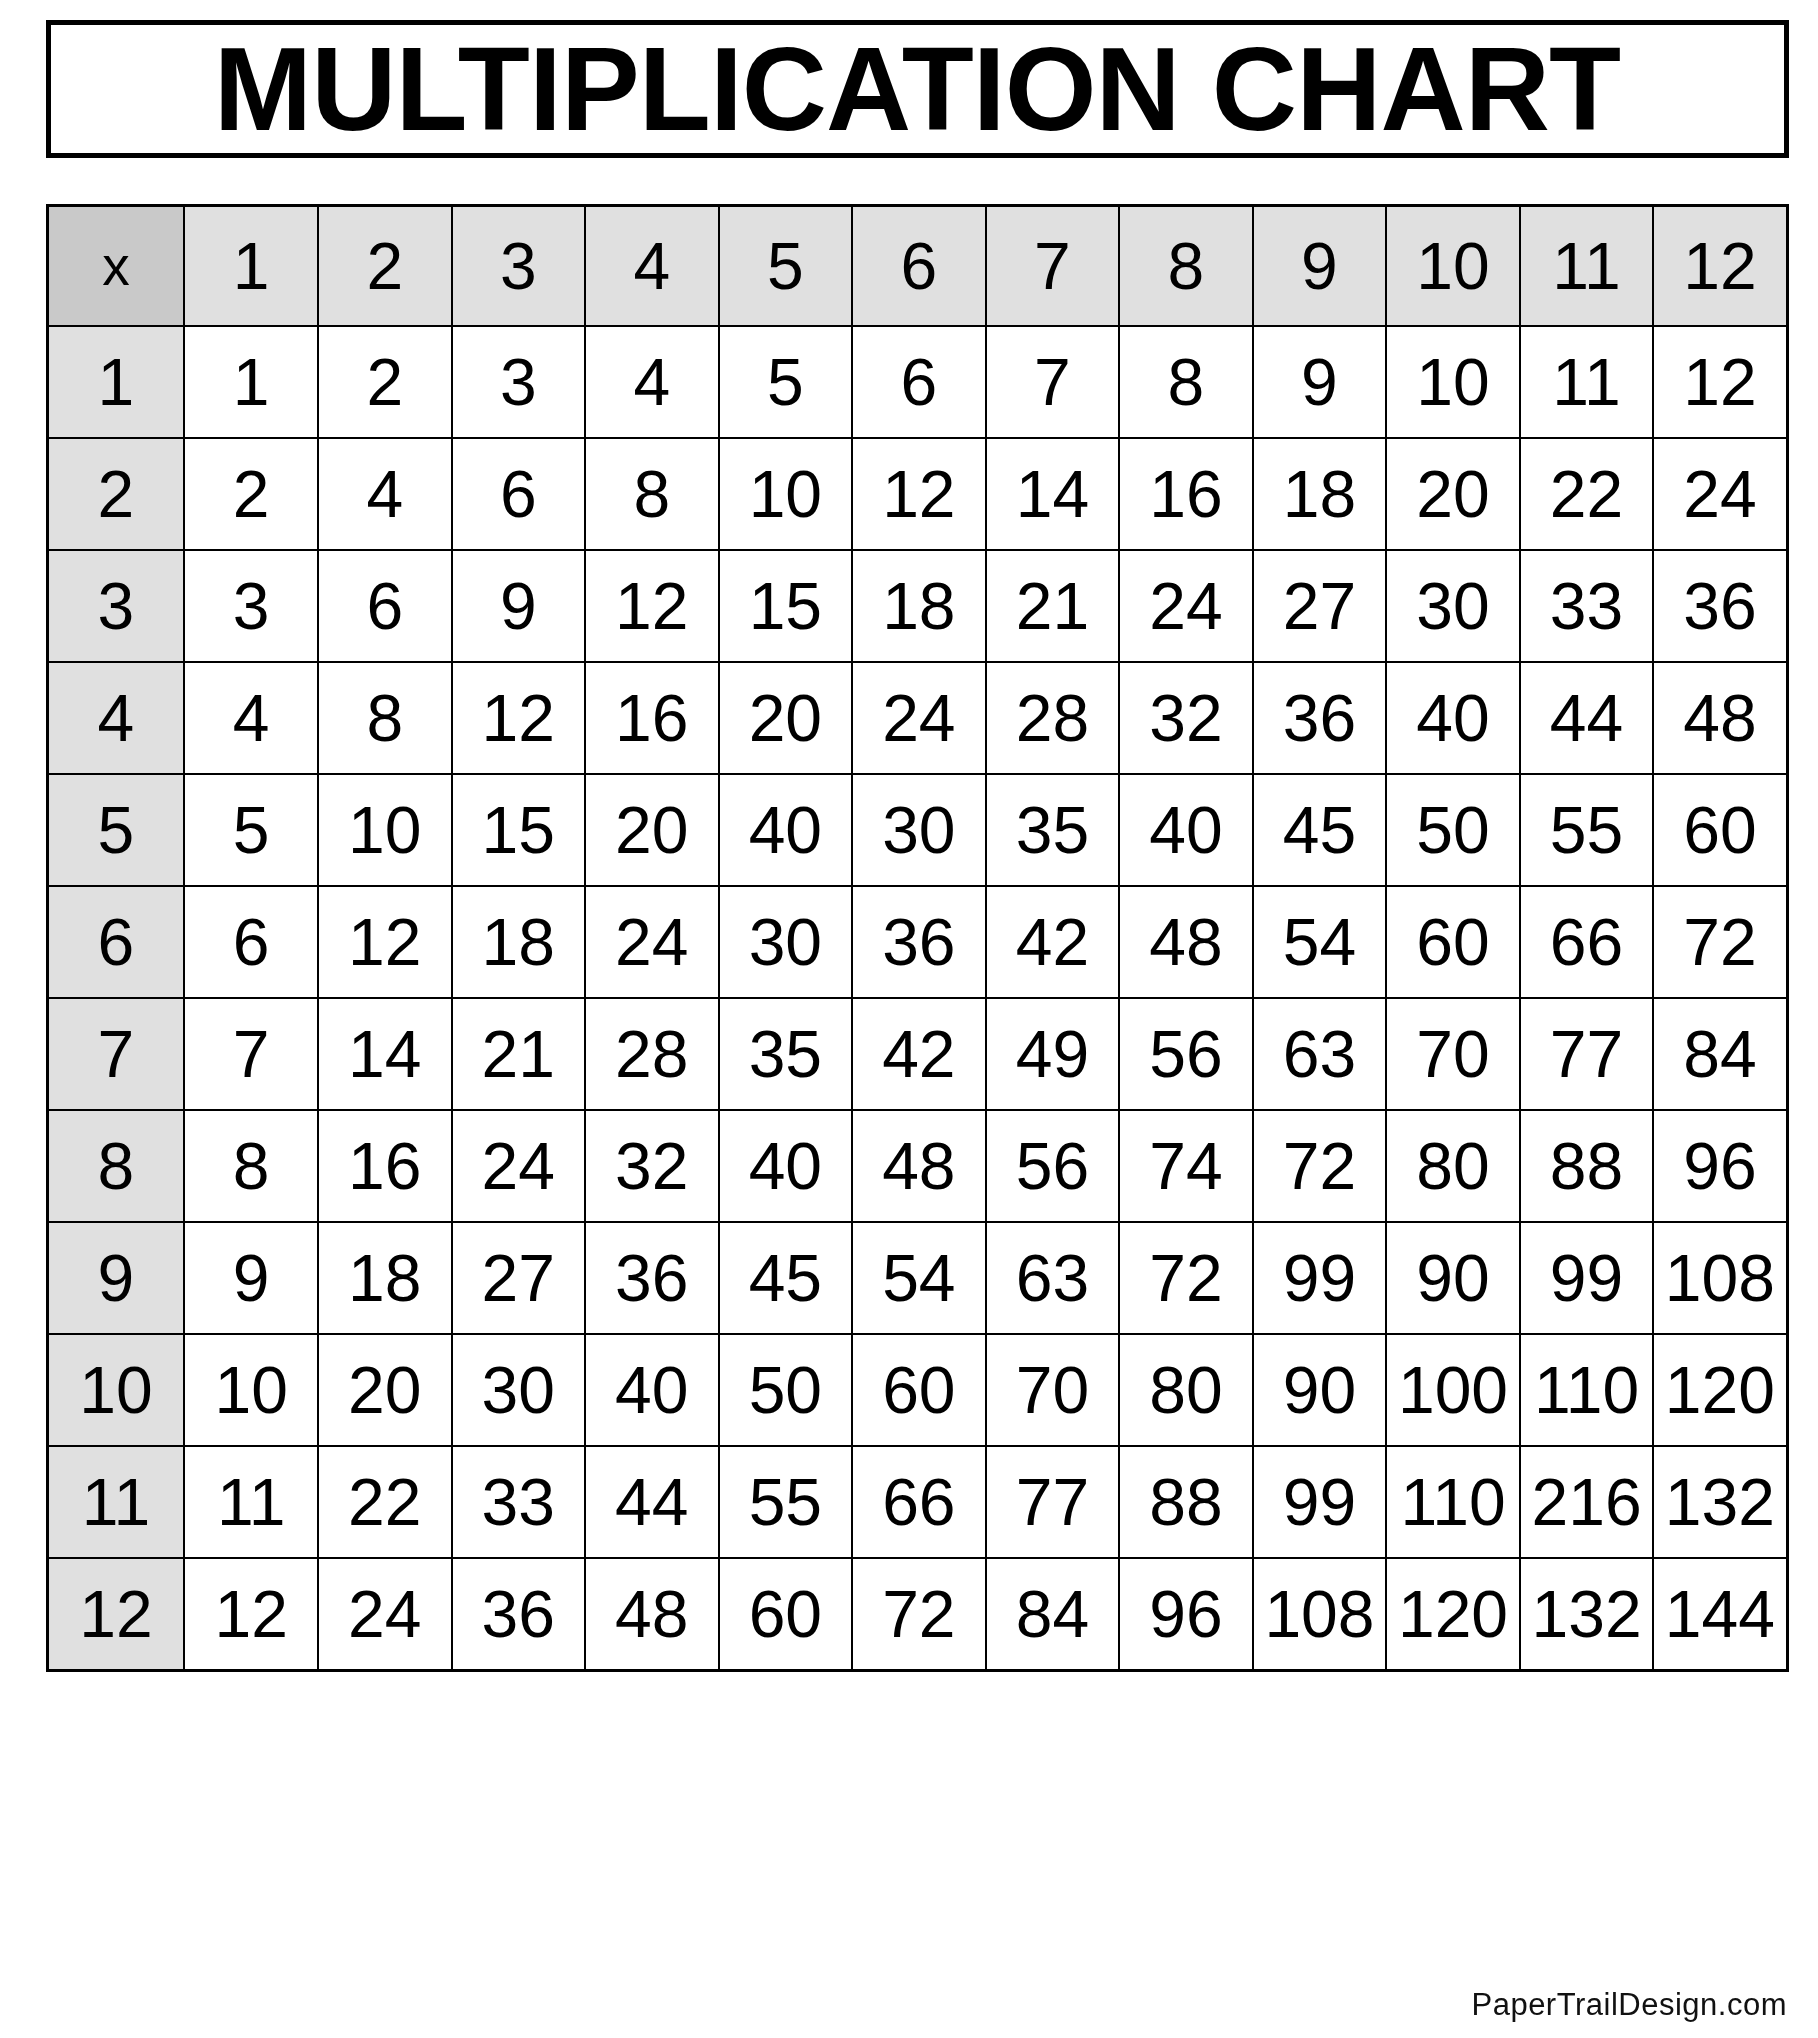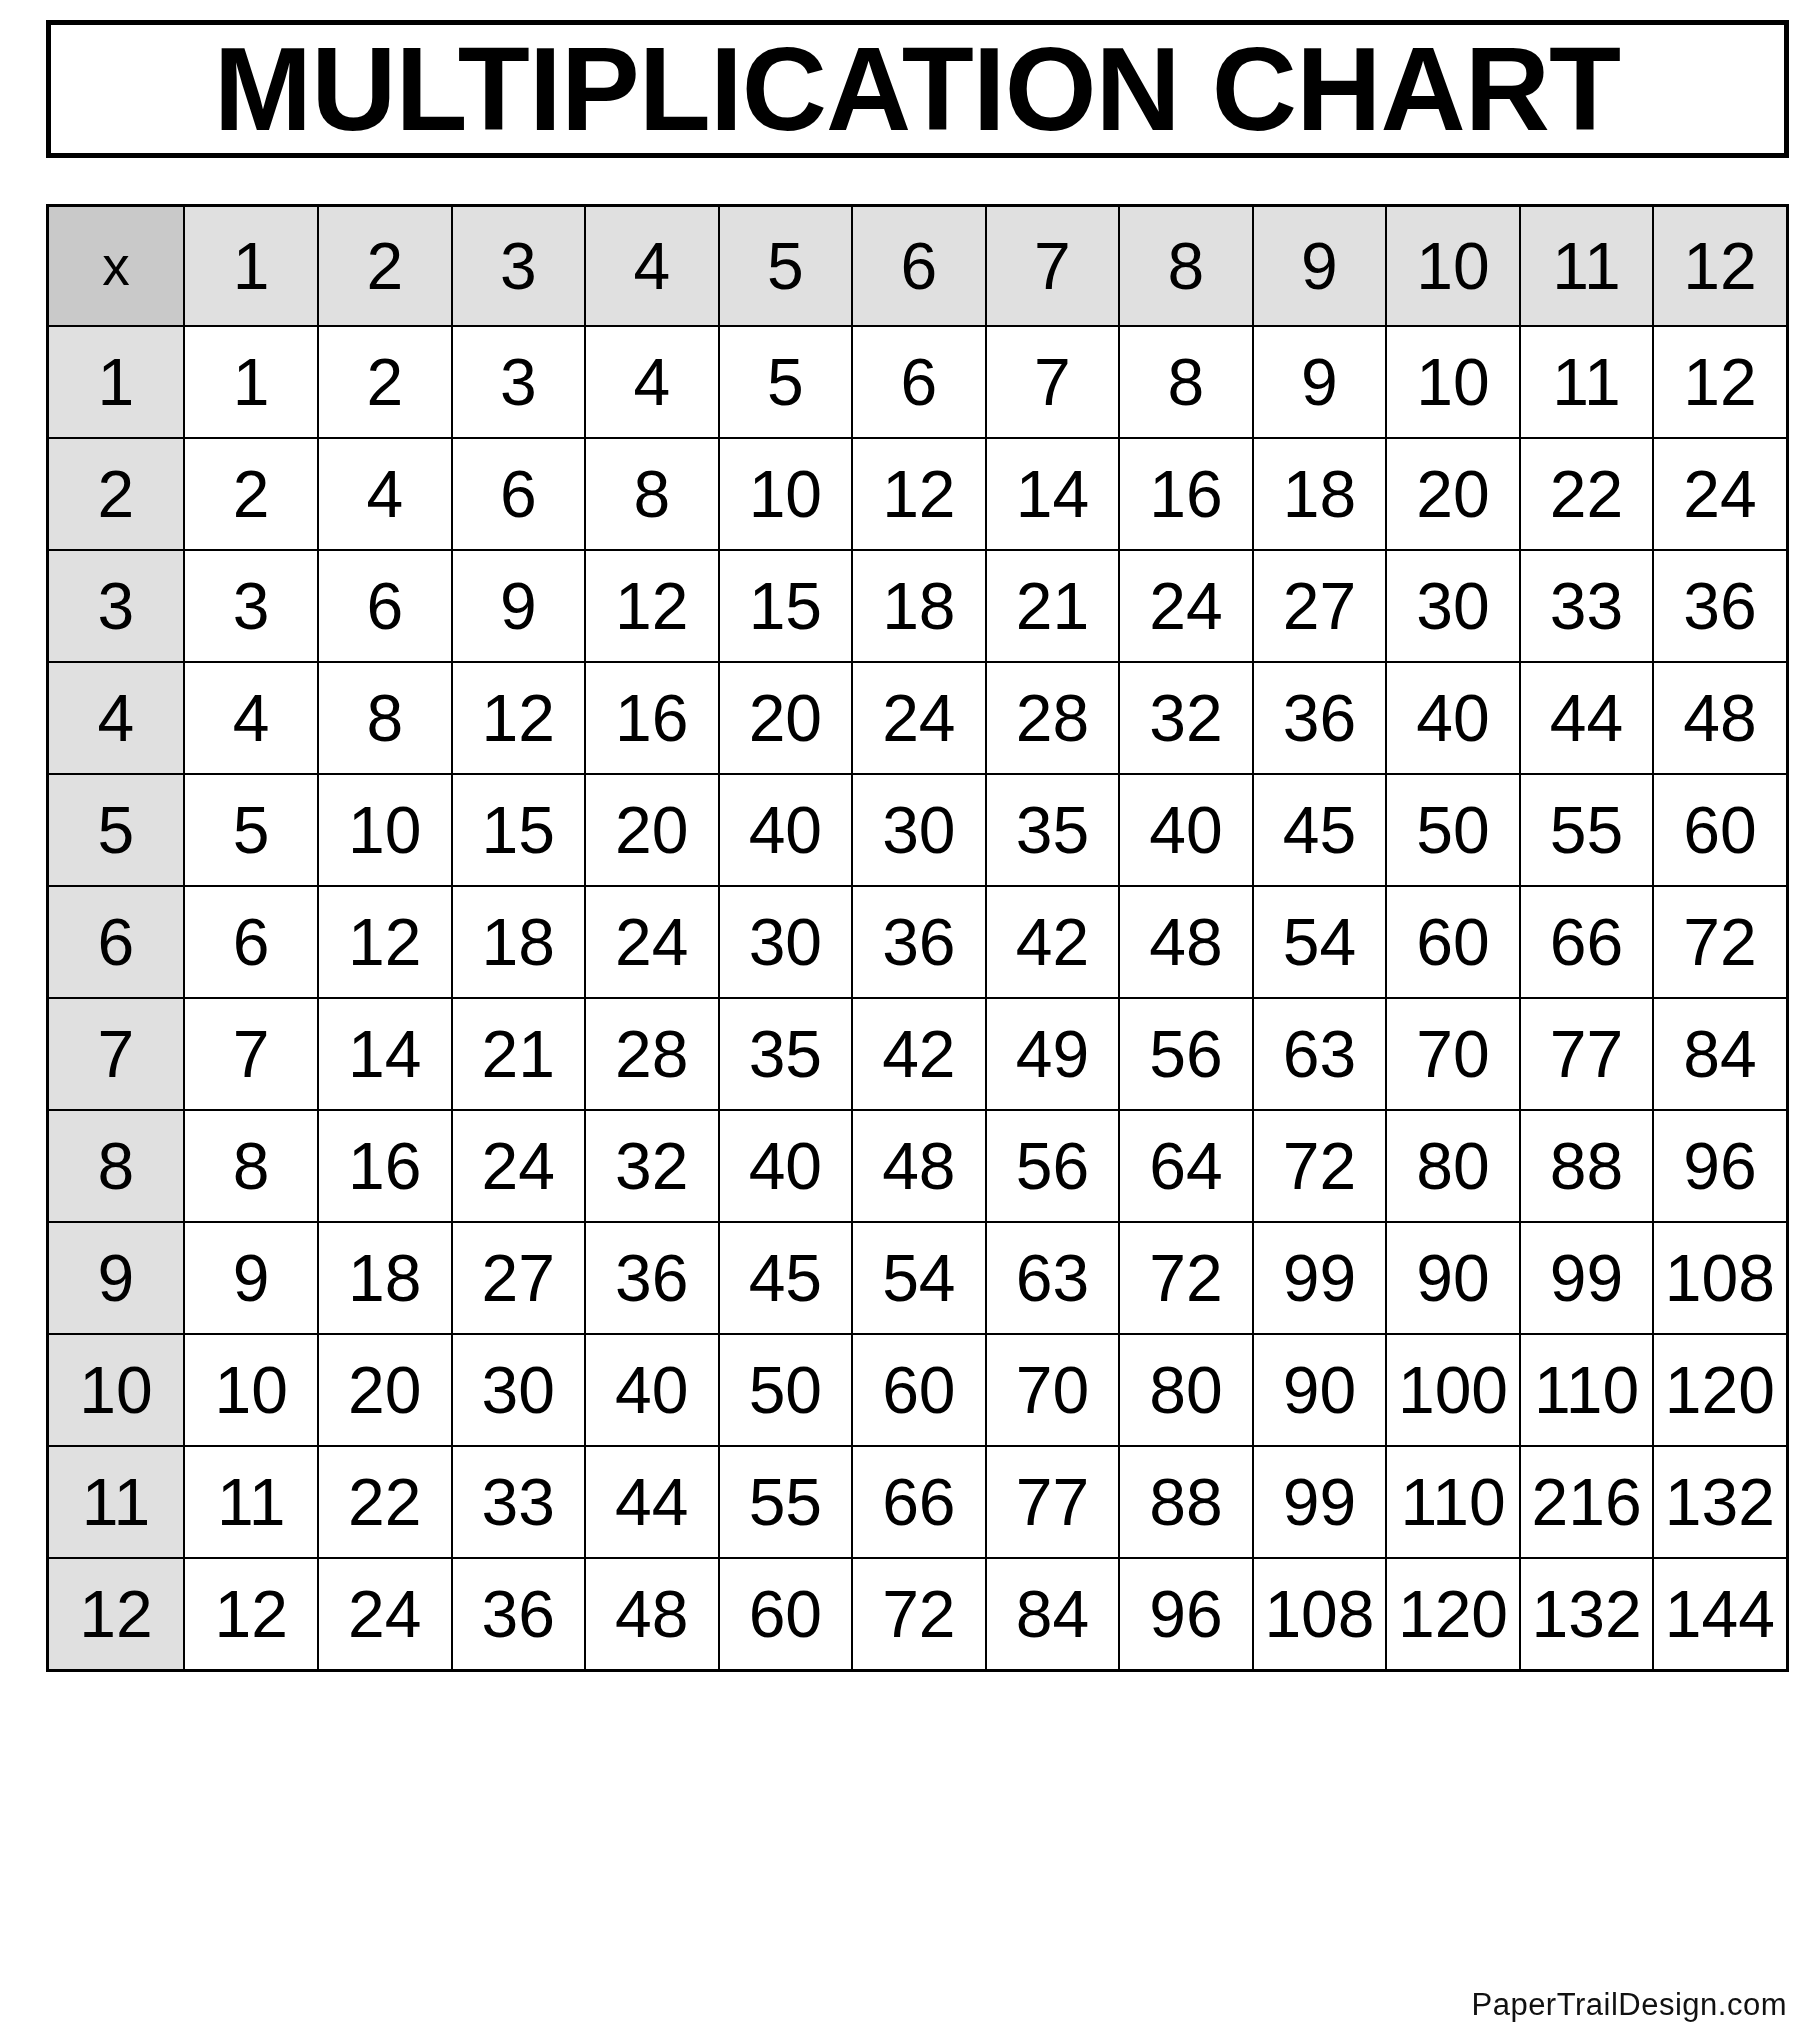--- a/index.html
+++ b/index.html
@@ -244,21 +244,21 @@
           </tr>
           <tr>
             <td class="row-head">8</td>
             <td>8</td>
             <td>16</td>
             <td>24</td>
             <td>32</td>
             <td>40</td>
             <td>48</td>
             <td>56</td>
-            <td>64</td>
+            <td>74</td>
             <td>72</td>
             <td>80</td>
             <td>88</td>
             <td>96</td>
           </tr>
           <tr>
             <td class="row-head">9</td>
             <td>9</td>
             <td>18</td>
             <td>27</td>

